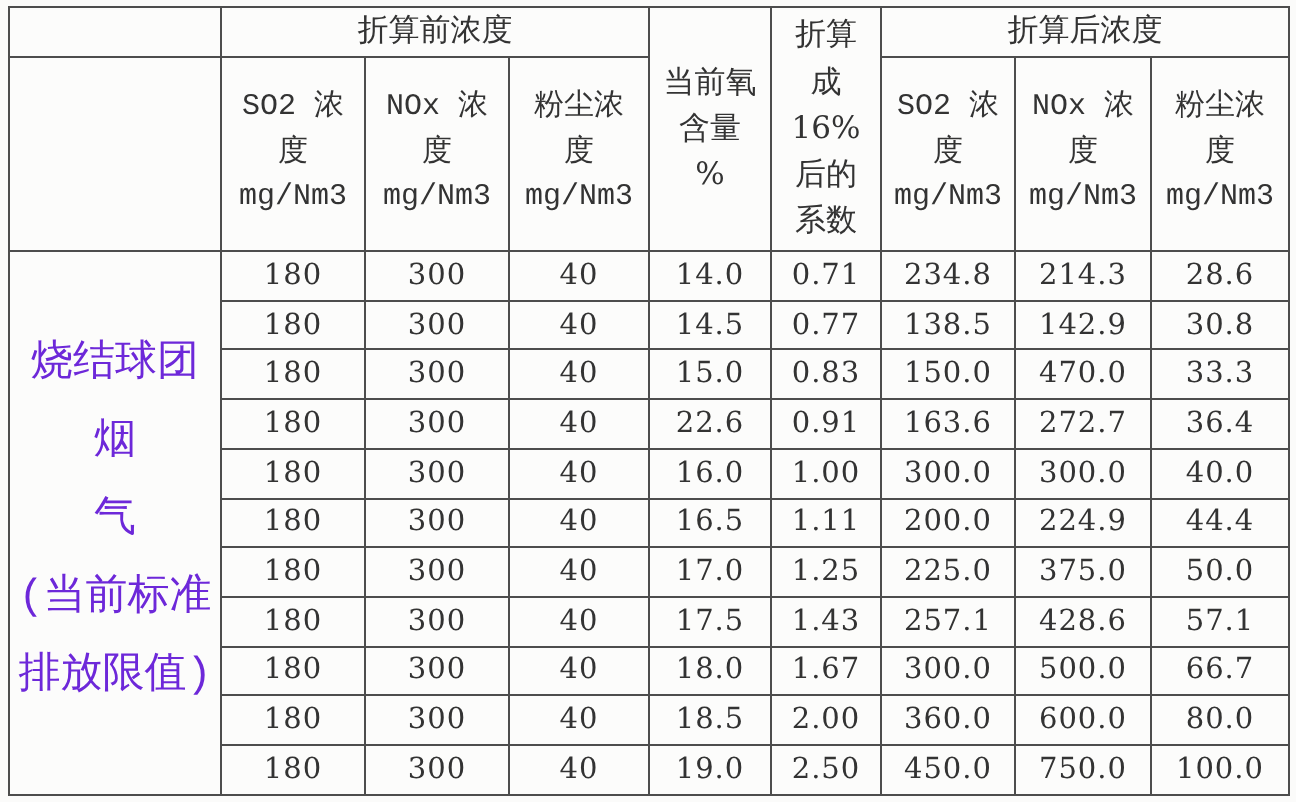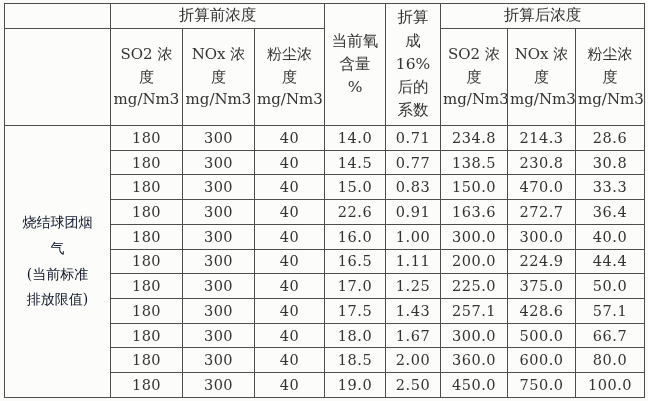--- a/index.html
+++ b/index.html
@@ -25,31 +25,32 @@
   table.conv th, table.conv td {
     border: 1px solid #4d4d4d;
     text-align: center;
     vertical-align: middle;
     font-weight: normal;
     padding: 0 2px;
     white-space: pre-line;
     overflow: hidden;
   }
   thead tr.r1 { height: 25px; }
-  thead tr.r2 { height: 97px; }
+  thead tr.r2 { height: 97px; font-family: Liberation Mono, monospace; }
   thead th {
     font-size: 15px;
     line-height: 1.5;
     color: #333;
   }
   thead tr.r1 th { font-size: 15.5px; }
   th.rowlabel {
-    font-size: 14px;
+    font-size: 21px;
     line-height: 1.85;
-    color: #0f172a;
+    color: #6d28d9;
+    font-family: Liberation Mono, monospace;
   }
   tbody td {
     font-size: 14.5px;
     letter-spacing: 0.5px;
     color: #333;
   }
 </style>
 </head>
 <body>
 
@@ -117,21 +118,21 @@
           <td>214.3</td>
           <td>28.6</td>
         </tr>
         <tr>
           <td>180</td>
           <td>300</td>
           <td>40</td>
           <td>14.5</td>
           <td>0.77</td>
           <td>138.5</td>
-          <td>230.8</td>
+          <td>142.9</td>
           <td>30.8</td>
         </tr>
         <tr>
           <td>180</td>
           <td>300</td>
           <td>40</td>
           <td>15.0</td>
           <td>0.83</td>
           <td>150.0</td>
           <td>470.0</td>

